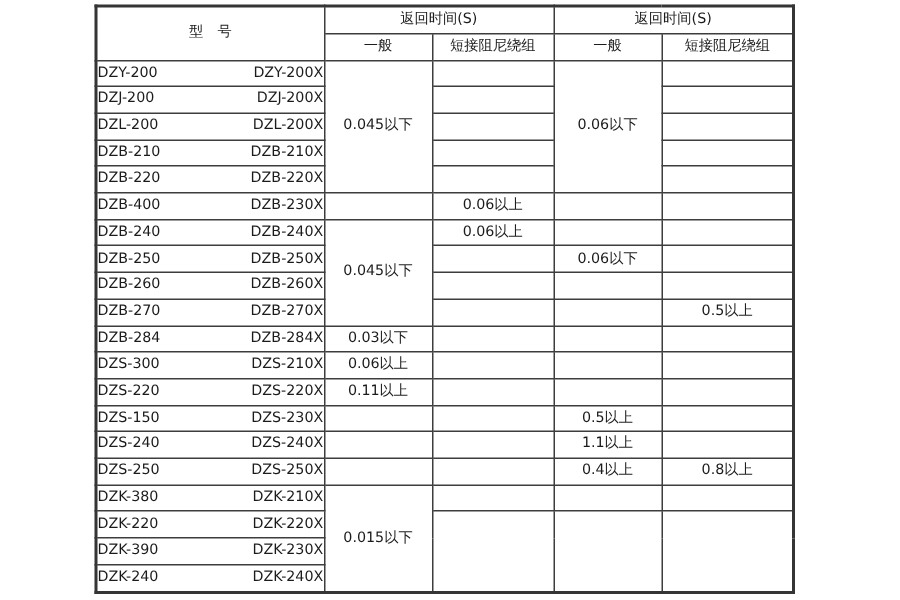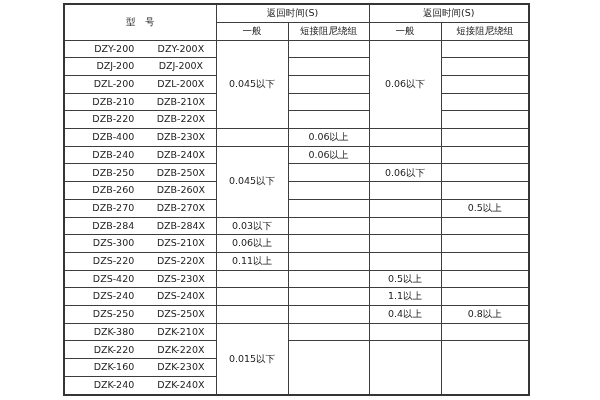--- a/index.html
+++ b/index.html
@@ -33,22 +33,22 @@
     font-weight: normal;
     color: #1b1b1b;
     text-align: center;
     vertical-align: middle;
     line-height: 1.1;
     overflow: hidden;
     white-space: nowrap;
   }
   thead tr { height: 18px; }
   .model-wrap { display: flex; width: 100%; }
-  .model-wrap .m1 { display: block; width: 50%; text-align: right; padding-right: 6px; box-sizing: border-box; }
-  .model-wrap .m2 { display: block; width: 50%; text-align: center; padding-left: 6px; box-sizing: border-box; }
+  .model-wrap .m1 { display: block; width: 50%; text-align: left; padding-right: 6px; box-sizing: border-box; }
+  .model-wrap .m2 { display: block; width: 50%; text-align: right; padding-left: 6px; box-sizing: border-box; }
 </style>
 </head>
 <body>
 
 <div id="stage">
   <table class="spec">
     <colgroup>
       <col style="width:152px">
       <col style="width:72px">
       <col style="width:81px">
@@ -210,21 +210,21 @@
             </div>
           </td>
           <td>0.11以上</td>
           <td></td>
           <td></td>
           <td></td>
         </tr>
         <tr>
           <td>
             <div class="model-wrap">
-              <span class="m1">DZS-420</span>
+              <span class="m1">DZS-150</span>
               <span class="m2">DZS-230X</span>
             </div>
           </td>
           <td></td>
           <td></td>
           <td>0.5以上</td>
           <td></td>
         </tr>
         <tr>
           <td>
@@ -269,21 +269,21 @@
               <span class="m2">DZK-220X</span>
             </div>
           </td>
           <td rowspan="3"></td>
           <td rowspan="3"></td>
           <td rowspan="3"></td>
         </tr>
         <tr>
           <td>
             <div class="model-wrap">
-              <span class="m1">DZK-160</span>
+              <span class="m1">DZK-390</span>
               <span class="m2">DZK-230X</span>
             </div>
           </td>
         </tr>
         <tr>
           <td>
             <div class="model-wrap">
               <span class="m1">DZK-240</span>
               <span class="m2">DZK-240X</span>
             </div>

